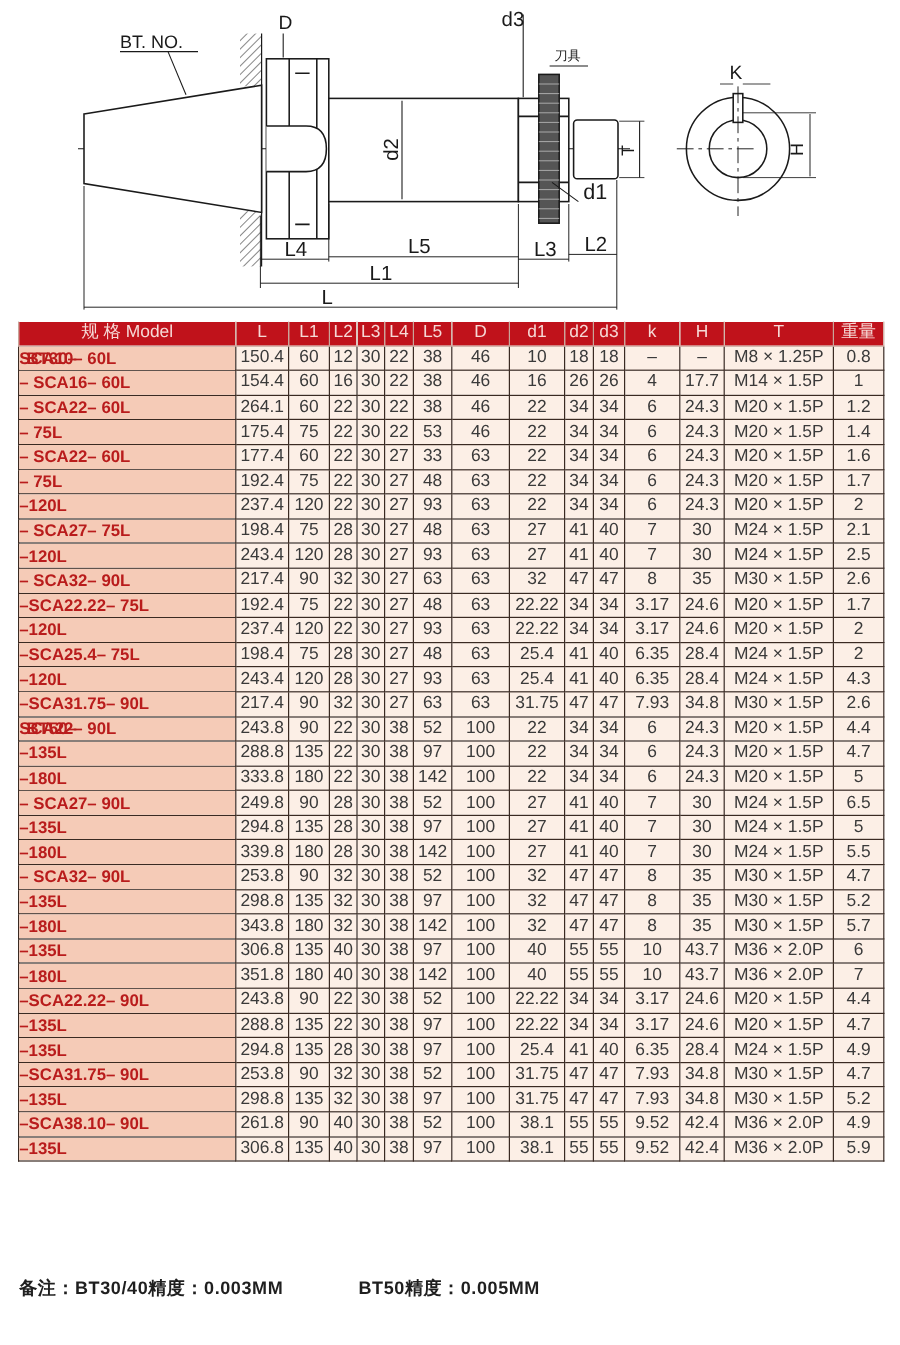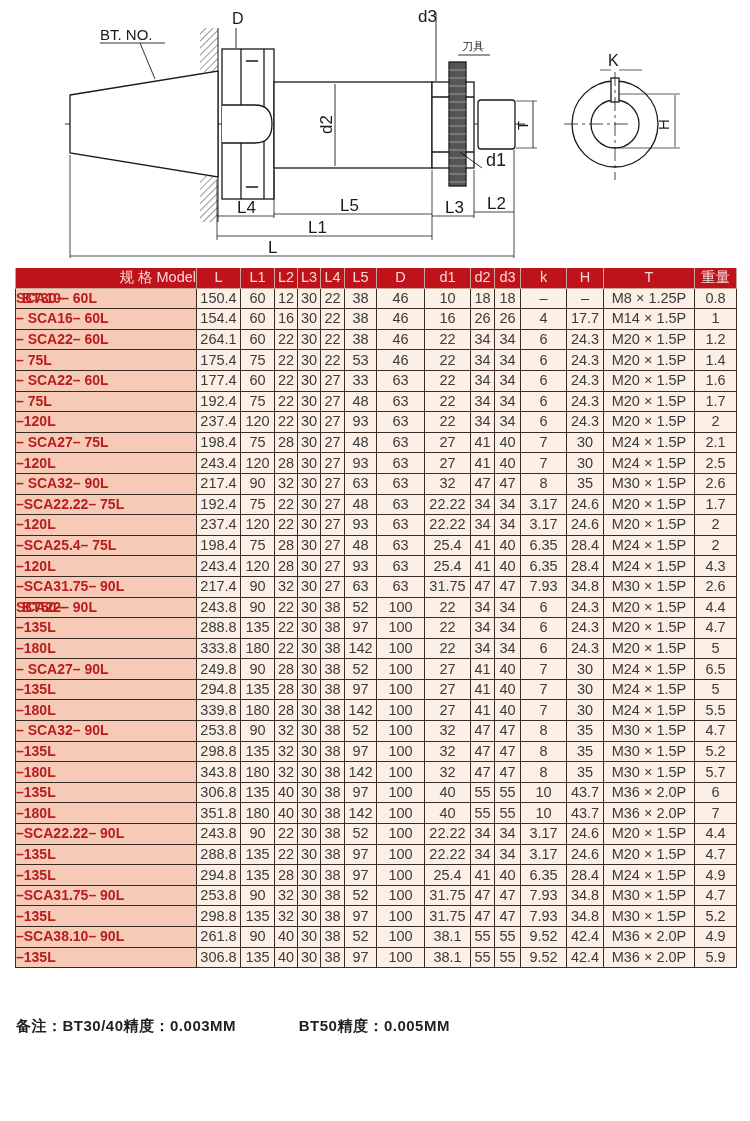--- a/index.html
+++ b/index.html
@@ -2,25 +2,25 @@
 <html><head>
 <meta charset="utf-8">
 <style>
   html, body { margin:0; padding:0; background:#ffffff; }
   body { width:750px; height:1121px; position:relative; overflow:hidden; font-family:"Liberation Sans", sans-serif; }
   #drawing { position:absolute; left:0; top:0; width:750px; height:265px; }
   #drawing text { font-family:"Liberation Sans", sans-serif; fill:#1a1a1a; }
   table.spec { position:absolute; left:15px; top:268px; border-collapse:collapse; table-layout:fixed; width:721px; }
   table.spec th, table.spec td { border:1.2px solid #3a2a22; padding:0; height:19.6px; line-height:19px; font-size:14px; white-space:nowrap; overflow:hidden; }
   table.spec thead th { background:#c0121b; color:#f6d9d6; font-weight:normal; text-align:center; font-size:14.5px; border-color:#c9a59a; border-top:none; }
-  table.spec thead th.first { text-align:right; }
+  table.spec thead th.first { text-align:center; }
   table.spec td { background:#fcefe6; color:#3a3a3a; text-align:center; font-size:14.5px; }
   table.spec td.model { background:#f5cbb7; color:#b91c1c; font-weight:bold; text-align:left; padding-right:4px; font-size:14px; position:relative; }
   table.spec td.model .series { position:absolute; left:6px; top:0; }
-  .note { position:absolute; left:16px; top:1017px; font-size:15px; font-weight:bold; color:#1f1f1f; letter-spacing:0.5px; }
+  .note { position:absolute; left:16px; top:1064px; font-size:15px; font-weight:bold; color:#1f1f1f; letter-spacing:0.5px; }
   .note span { display:inline-block; }
   .note .n2 { margin-left:58px; }
 </style>
 </head>
 <body>
 
 <svg id="drawing" viewBox="0 0 750 265" xmlns="http://www.w3.org/2000/svg">
   <defs>
     <pattern id="hatch" width="5" height="5" patternUnits="userSpaceOnUse" patternTransform="rotate(45)">
       <line x1="0" y1="0" x2="0" y2="5" stroke="#333" stroke-width="1"></line>

